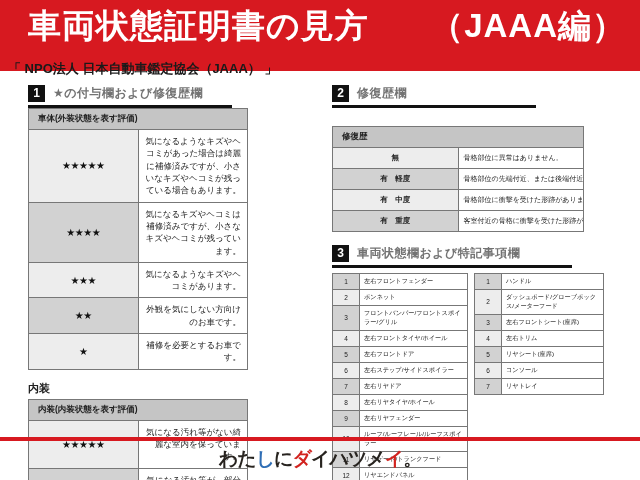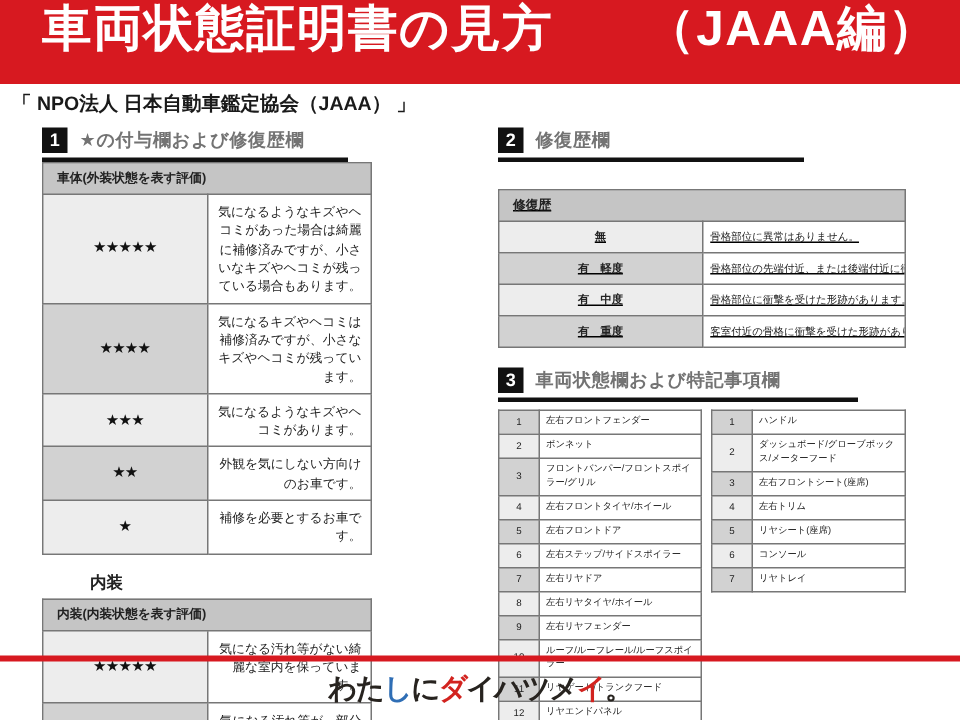--- a/index.html
+++ b/index.html
@@ -1,21 +1,21 @@
 <!DOCTYPE html>
 <html lang="ja"><head>
 <meta charset="utf-8">
 <style>
   html,body{margin:0;padding:0;}
   body{width:640px;height:480px;background:#ffffff;overflow:hidden;
        font-family:"Liberation Sans","DejaVu Sans",sans-serif;-webkit-font-smoothing:antialiased;}
   .page{position:relative;width:640px;height:480px;background:#fff;}
 
   
-  .banner{position:absolute;left:0;top:0;width:640px;height:56px;background:#d71920;
+  .banner{position:absolute;left:0;top:0;width:640px;height:71px;background:#d71920;
           display:flex;align-items:center;justify-content:space-between;
           padding:0 14px 18px 28px;box-sizing:border-box;}
   .banner .t-main{color:#fff;font-weight:bold;font-size:33px;letter-spacing:1px;white-space:nowrap;}
   .banner .t-ed{color:#fff;font-weight:bold;font-size:33px;letter-spacing:1px;white-space:nowrap;}
 
   .subtitle{position:absolute;left:8px;top:60px;font-size:13px;font-weight:bold;color:#1a1a1a;white-space:nowrap;}
 
   
   .col-left{position:absolute;left:28px;top:84px;width:274px;}
   .col-right{position:absolute;left:332px;top:84px;width:272px;}
@@ -41,21 +41,21 @@
 
   
   .tbl-star{width:220px;table-layout:fixed;}
   .tbl-star td.kcell{width:62px;text-align:center;font-size:10px;letter-spacing:-0.5px;
                      color:#111;padding:2px 0;}
   .tbl-star td.vcell{font-size:8.5px;line-height:1.45;color:#222;padding:5px 6px;text-align:right;}
   .tbl-star tbody tr:nth-child(odd) td.kcell{background:#ededed;}
   .tbl-star tbody tr:nth-child(even) td.kcell{background:#d2d2d2;}
 
   
-  .tbl-repair{width:272px;table-layout:fixed;margin-top:18px;text-decoration:underline;}
+  .tbl-repair{width:252px;table-layout:fixed;margin-top:18px;}
   .tbl-repair td.kcell{width:50px;text-align:center;font-size:7.5px;font-weight:bold;color:#222;padding:5px 0;}
   .tbl-repair td.vcell{font-size:7px;color:#222;padding:5px 5px;white-space:nowrap;overflow:hidden;}
   .tbl-repair tbody tr:nth-child(odd) td.kcell{background:#ededed;}
   .tbl-repair tbody tr:nth-child(even) td.kcell{background:#d2d2d2;}
 
   
   .s3-wrap{display:flex;gap:6px;margin-top:5px;align-items:flex-start;}
   .tbl-small{table-layout:fixed;}
   .tbl-small.tl{width:136px;}
   .tbl-small.tr{width:130px;}
@@ -113,21 +113,21 @@
             <td class="kcell">★★</td>
             <td class="vcell">外観を気にしない方向けのお車です。</td>
           </tr>
           <tr>
             <td class="kcell">★</td>
             <td class="vcell">補修を必要とするお車です。</td>
           </tr>
         </tbody>
     </table>
 
-    <div class="zone-label" style="margin-top:11px;margin-left:32px;">内装</div>
+    <div class="zone-label" style="margin-top:11px;">内装</div>
     <table class="tbl-star">
       <thead>
         <tr>
             <th class="hdr" colspan="2">内装(内装状態を表す評価)</th>
           </tr>
       </thead>
       <tbody>
           <tr>
             <td class="kcell">★★★★★</td>
             <td class="vcell">気になる汚れ等がない綺麗な室内を保っています。</td>

